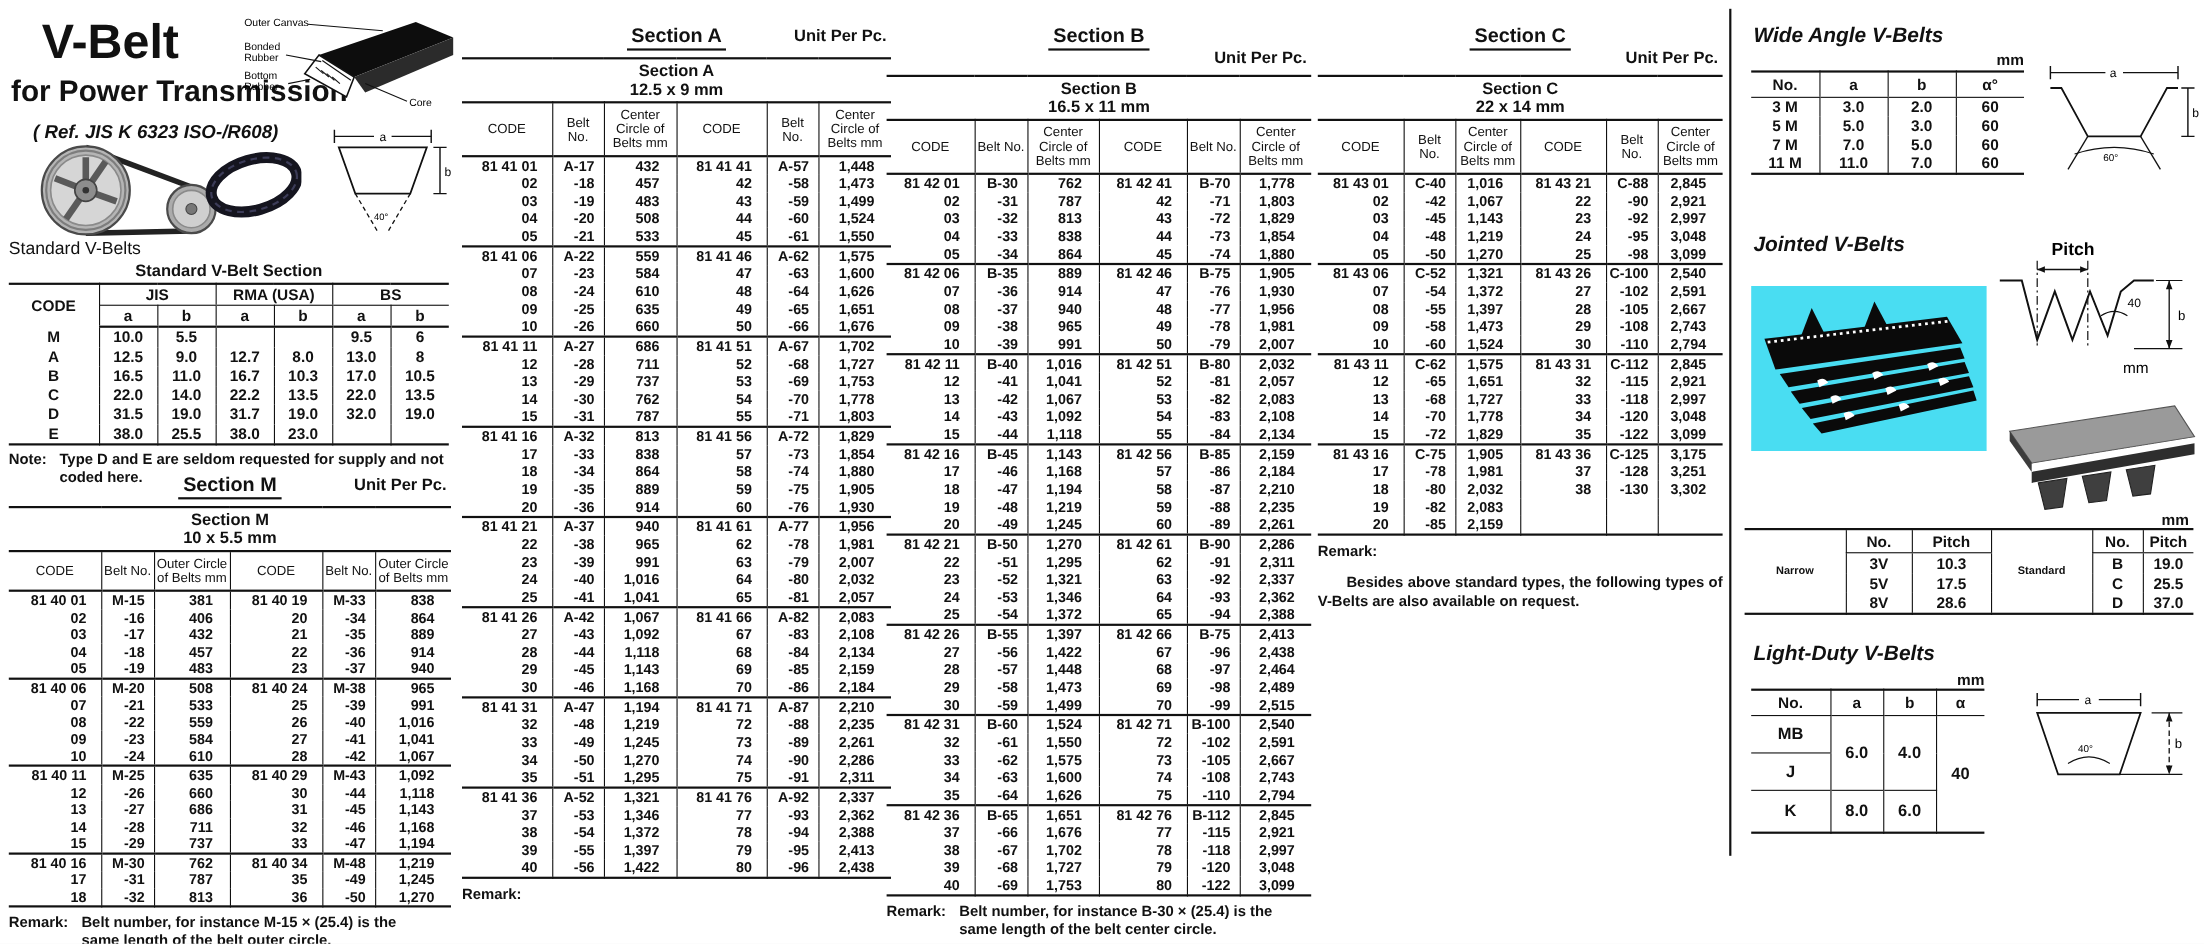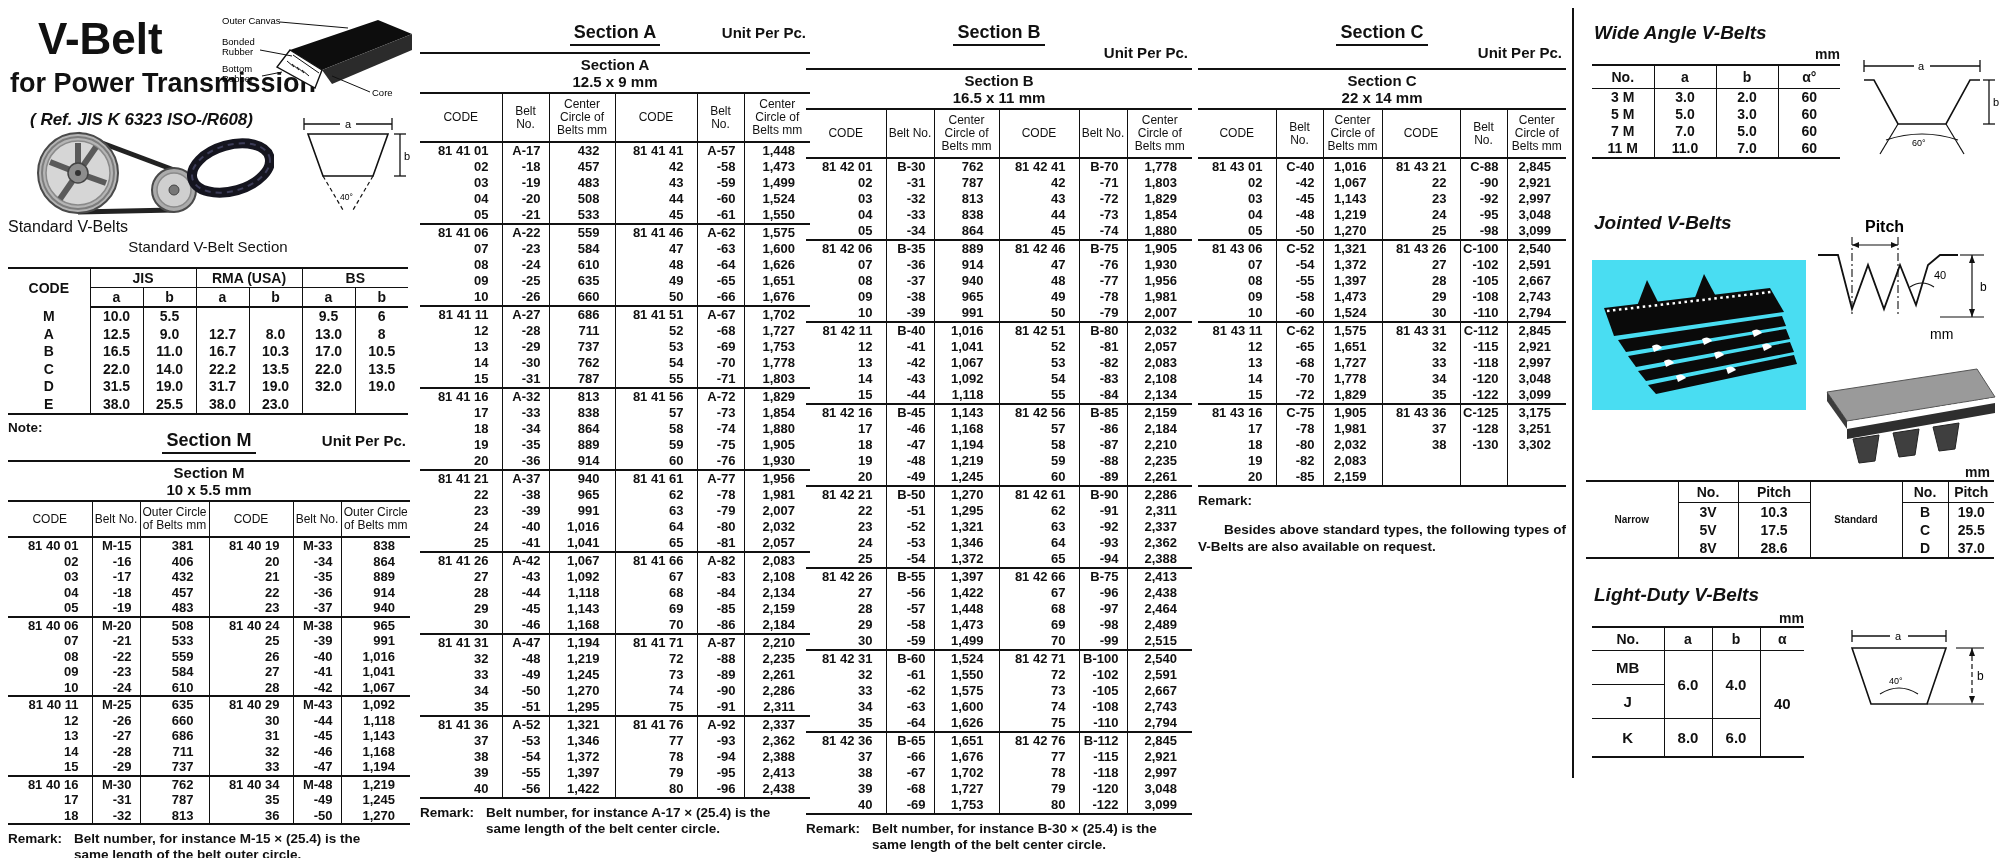--- a/index.html
+++ b/index.html
@@ -32,21 +32,21 @@
   .remark{display:flex;gap:6px;font-size:13.5px;font-weight:600;margin-top:6px;line-height:16px}
   .remark .rl{flex:0 0 60px}
   .besides{font-size:13.5px;font-weight:600;margin-top:12px;line-height:17px;text-indent:26px;text-align:justify}
 
   
   #col-left{left:8px;width:404px;height:858px}
   .vbelt-title{font-size:44px;font-weight:bold;letter-spacing:0px}
   .vbelt-sub{font-size:27px;font-weight:bold}
   .vbelt-ref{font-size:17px;font-weight:bold;font-style:italic}
   .std-heading{font-size:16px;font-weight:normal}
-  .std-caption{text-align:center;font-size:15px;font-weight:400;margin-bottom:12px}
+  .std-caption{text-align:center;font-size:15px;font-weight:700;margin-bottom:2px}
   table.std{border-collapse:collapse;width:100%;table-layout:fixed;border-top:2.5px solid #111;border-bottom:2.5px solid #111}
   table.std th{font-size:14px;font-weight:600;border-left:1.5px solid #111;padding:1px 0}
   table.std .grp th{border-bottom:1.5px solid #111}
   table.std .grp th.code{border-bottom:none;border-left:none}
   table.std .ab th{border-bottom:2.5px solid #111}
   table.std td{font-size:14px;font-weight:600;text-align:center;border-left:1.5px solid #111;height:17.5px;line-height:17.5px}
   table.std td:first-child{border-left:none}
   .note{display:flex;gap:8px;font-size:13.5px;font-weight:600;line-height:16px;margin-top:5px}
   .note .rl{flex:0 0 38px}
 
@@ -235,20 +235,21 @@
               <td>25.5</td>
               <td>38.0</td>
               <td>23.0</td>
               <td></td>
               <td></td>
             </tr>
           </tbody>
       </table>
       <div class="note">
         <span class="rl">Note:</span>
+        <span>Type D and E are seldom requested for supply and not coded here.</span>
       </div>
     </div>
 
     <div class="abs" style="left:0;top:408px;width:402px">
       <div class="sec-head">
         <span class="sec-title">Section M</span>
         <span class="unit">Unit Per Pc.</span>
       </div>
       <table class="belt dense">
         <colgroup>
@@ -777,21 +778,20 @@
             <td class="c1">-56</td>
             <td class="c2">1,422</td>
             <td class="c3">80</td>
             <td class="c4">-96</td>
             <td class="c5">2,438</td>
           </tr>
         </tbody>
     </table>
     <div class="remark">
       <span class="rl">Remark:</span>
-      <span style="max-width:300px">Belt number, for instance A-17 × (25.4) is the same length of the belt center circle.</span>
     </div>
   </div>
 
   <div class="seccol" style="left:806px;width:386px">
     <div class="sec-head two-line">
       <span class="sec-title">Section B</span>
       <span class="unit">Unit Per Pc.</span>
     </div>
     <table class="belt">
       <colgroup>

